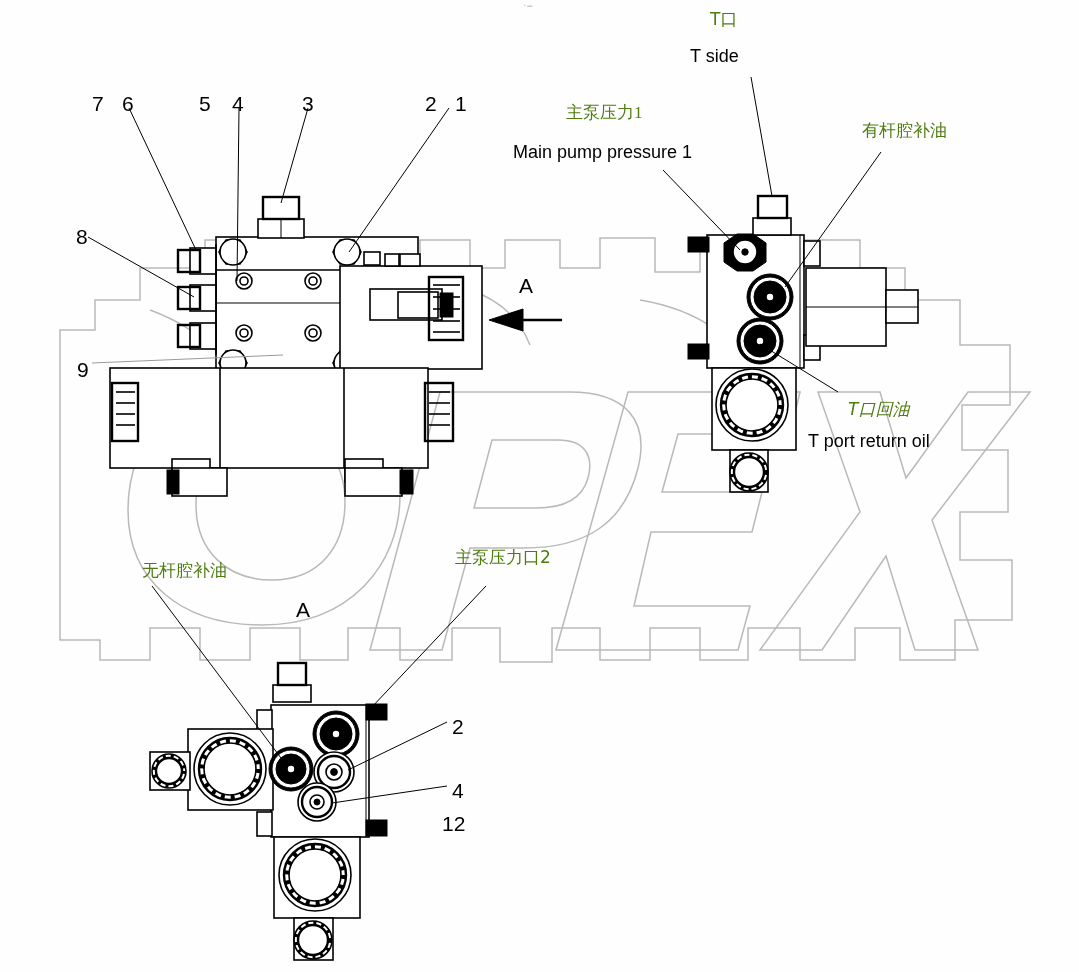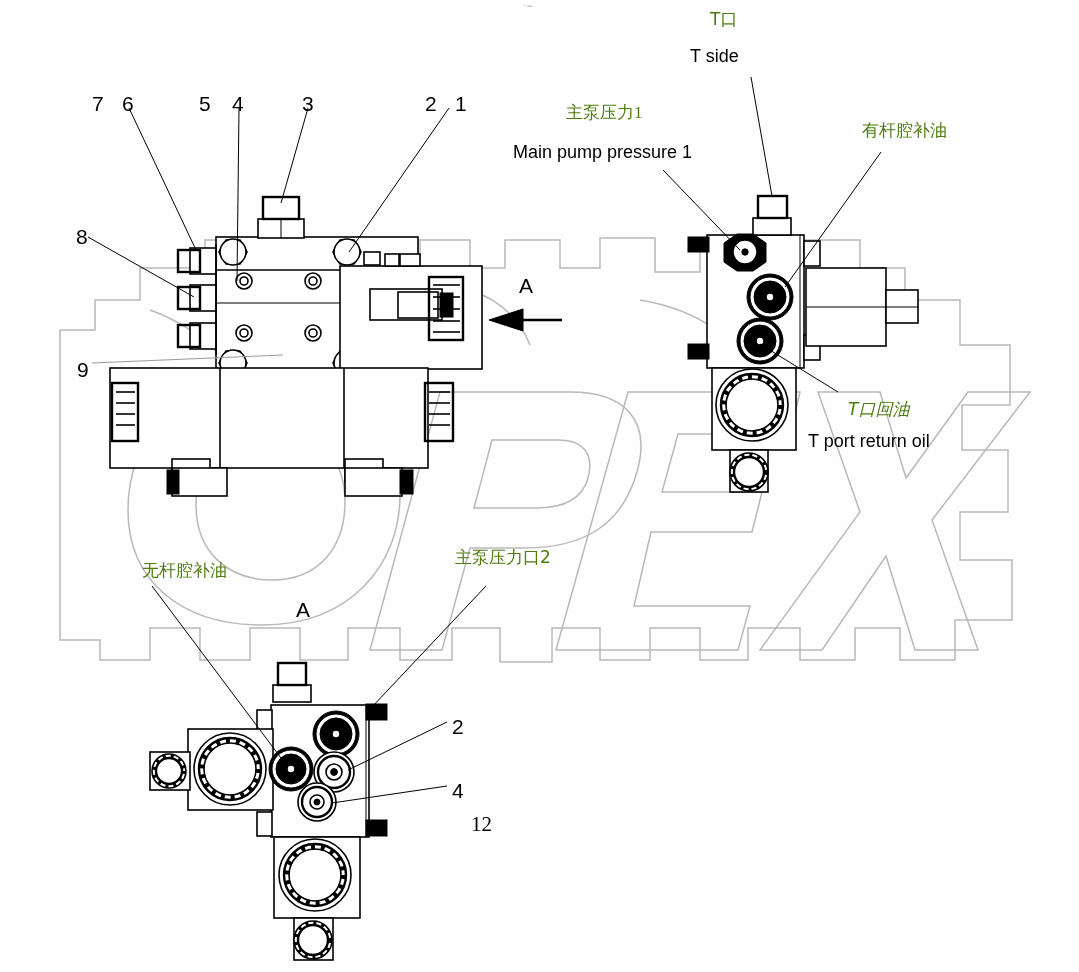--- a/index.html
+++ b/index.html
@@ -340,21 +340,21 @@
 <div class="lbl num" style="left:122px;top:92px;">6</div>
 <div class="lbl num" style="left:199px;top:92px;">5</div>
 <div class="lbl num" style="left:232px;top:92px;">4</div>
 <div class="lbl num" style="left:302px;top:92px;">3</div>
 <div class="lbl num" style="left:425px;top:92px;">2</div>
 <div class="lbl num" style="left:455px;top:92px;">1</div>
 <div class="lbl num" style="left:76px;top:225px;">8</div>
 <div class="lbl num" style="left:77px;top:358px;">9</div>
 <div class="lbl num" style="left:452px;top:715px;">2</div>
 <div class="lbl num" style="left:452px;top:779px;">4</div>
-<div class="lbl num" style="left:471px;top:812px;font-family:Liberation Serif, serif;">12</div>
+<div class="lbl num" style="left:442px;top:812px;">12</div>
 
 <div class="lbl cn" style="left:710px;top:8px;">T口</div>
 <div class="lbl en" style="left:690px;top:46px;">T side</div>
 
 <div class="lbl cn" style="left:566px;top:101px;font-family:Liberation Serif, serif;">主泵压力1</div>
 <div class="lbl en" style="left:505px;top:142px;margin-left:8px;">Main pump pressure 1</div>
 
 <div class="lbl cn" style="left:862px;top:83px;margin-top:36px;">有杆腔补油</div>
 
 <div class="lbl cn" style="left:848px;top:398px;font-style:italic;">T口回油</div>

